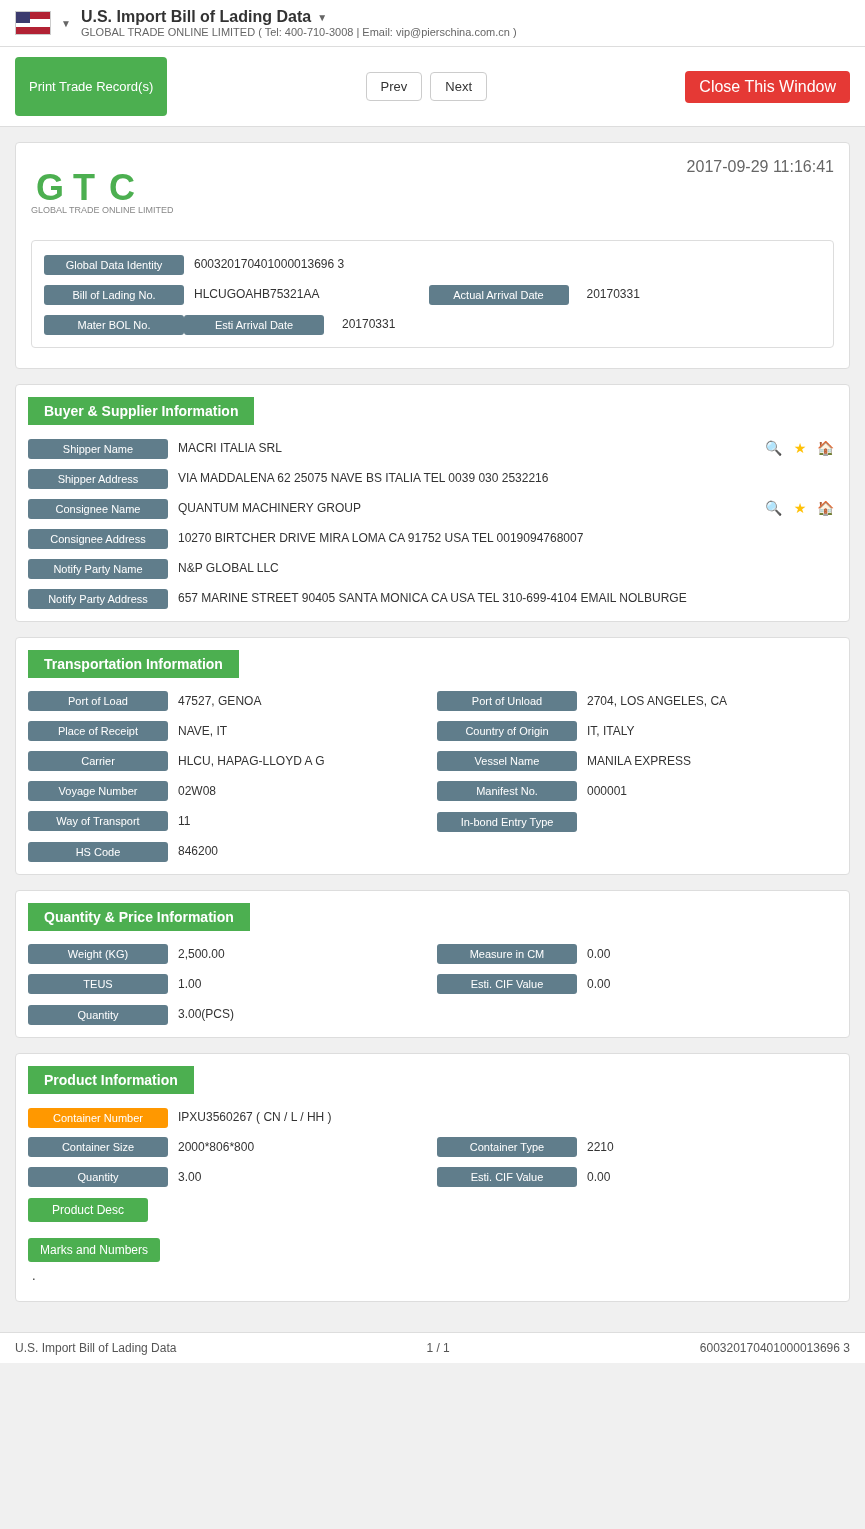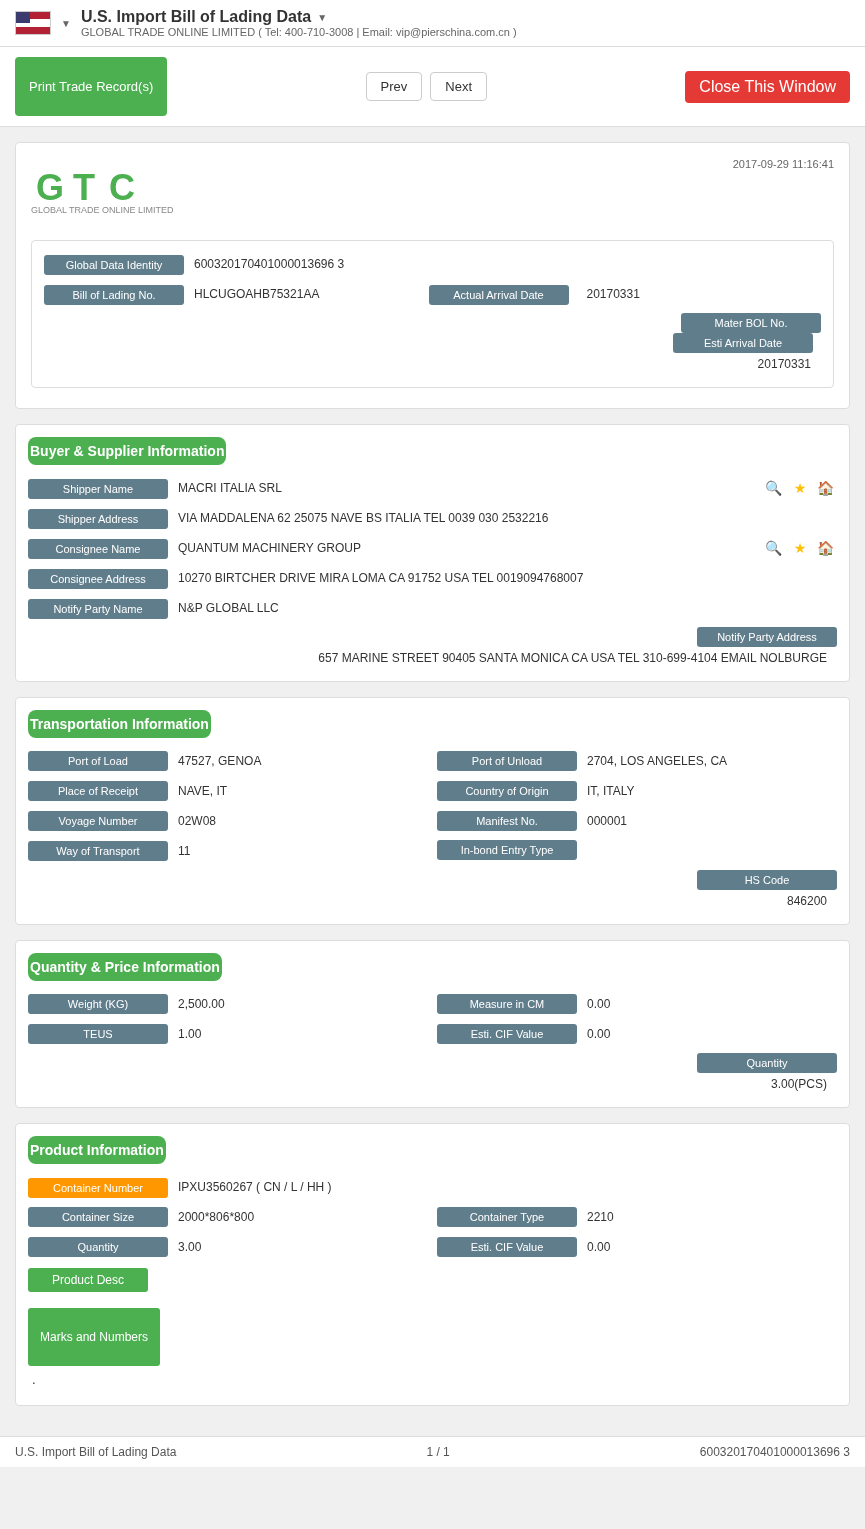--- a/index.html
+++ b/index.html
@@ -88,37 +88,37 @@
 
     
     .logo-area {
       display: flex;
       justify-content: space-between;
       align-items: flex-start;
       margin-bottom: 15px;
       padding-bottom: 10px;
     }
     .timestamp {
-      font-size: 11px;
+      font-size: 16px;
       color: #666;
     }
 
     
     .info-card {
       border: 1px solid #ddd;
       border-radius: 4px;
       padding: 12px;
       margin-bottom: 5px;
     }
     .info-row {
       display: flex;
       align-items: flex-end;
       margin-bottom: 8px;
     }
-    .info-row:last-child { margin-bottom: 0; flex-direction: column; }
+    .info-row:last-child { margin-bottom: 0; }
     .label-badge {
       background: #607D8B;
       color: #fff;
       padding: 4px 10px;
       border-radius: 3px;
       font-size: 11px;
       min-width: 140px;
       text-align: center;
       flex-shrink: 0;
     }
@@ -126,39 +126,39 @@
       padding: 4px 10px;
       font-size: 12px;
       color: #333;
       flex: 1;
     }
 
     
     .section-header {
       background: #4CAF50;
       color: #fff;
-      padding: 6px 2px;
-      border-radius: 8px;
+      padding: 6px 16px;
+      border-radius: 0;
       font-size: 14px;
       font-weight: bold;
       display: inline-block;
       margin-bottom: 12px;
     }
     .section-card {
       background: #fff;
       border: 1px solid #ddd;
       border-radius: 4px;
       padding: 12px;
       margin-bottom: 15px;
     }
 
     
     .two-col-row {
       display: flex;
-      align-items: flex-start;
+      align-items: flex-end;
       margin-bottom: 8px;
       gap: 9px;
     }
     .two-col-row:last-child { margin-bottom: 0; }
     .col-half {
       display: flex;
       align-items: center;
       flex: 1;
     }
 
@@ -199,21 +199,21 @@
       padding: 5px 24px;
       border-radius: 3px;
       font-size: 12px;
       cursor: pointer;
       margin-bottom: 8px;
     }
     .btn-marks {
       background: #4CAF50;
       color: #fff;
       border: none;
-      padding: 22px 12px;
+      padding: 5px 12px;
       border-radius: 3px;
       font-size: 12px;
       cursor: pointer;
       margin-top: 8px;
     }
 
     
     .page-footer {
       background: #fff;
       border-top: 1px solid #ddd;
@@ -355,20 +355,30 @@
       <div class="col-half">
         <span class="label-badge">Place of Receipt</span>
         <span class="field-value">NAVE, IT</span>
       </div>
       <div class="col-half">
         <span class="label-badge">Country of Origin</span>
         <span class="field-value">IT, ITALY</span>
       </div>
     </div>
 
+    <div class="two-col-row">
+      <div class="col-half">
+        <span class="label-badge">Carrier</span>
+        <span class="field-value">HLCU, HAPAG-LLOYD A G</span>
+      </div>
+      <div class="col-half">
+        <span class="label-badge">Vessel Name</span>
+        <span class="field-value">MANILA EXPRESS</span>
+      </div>
+    </div>
 
     <div class="two-col-row">
       <div class="col-half">
         <span class="label-badge">Voyage Number</span>
         <span class="field-value">02W08</span>
       </div>
       <div class="col-half">
         <span class="label-badge">Manifest No.</span>
         <span class="field-value">000001</span>
       </div>

